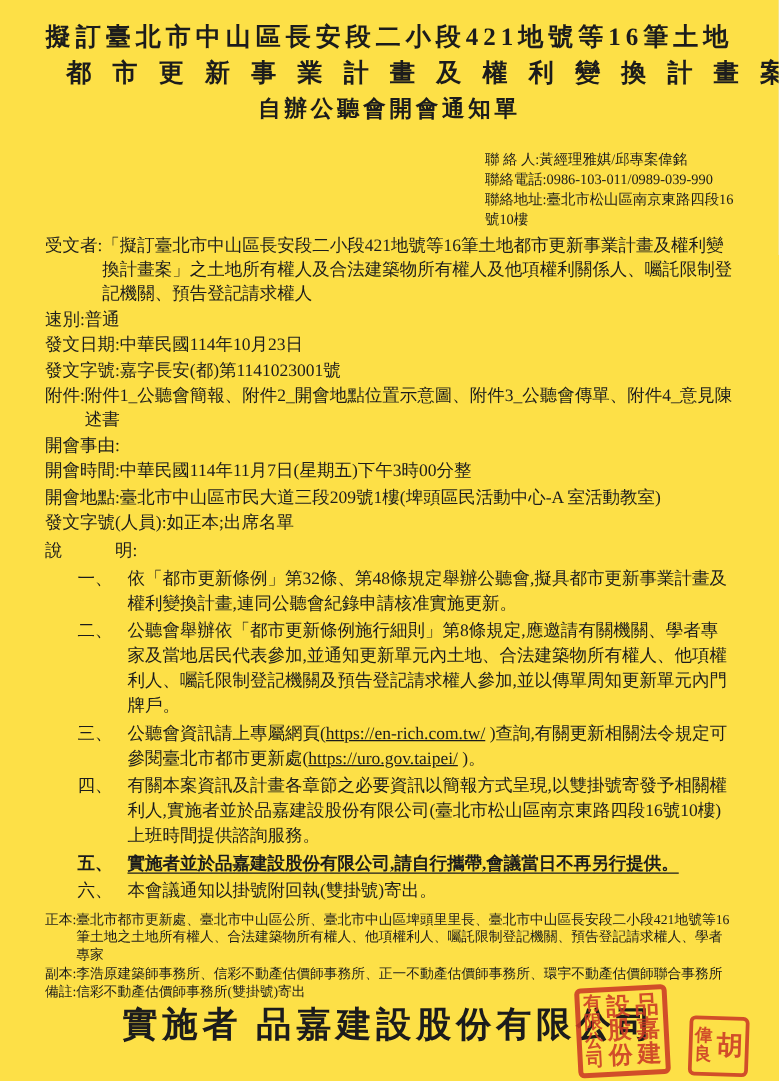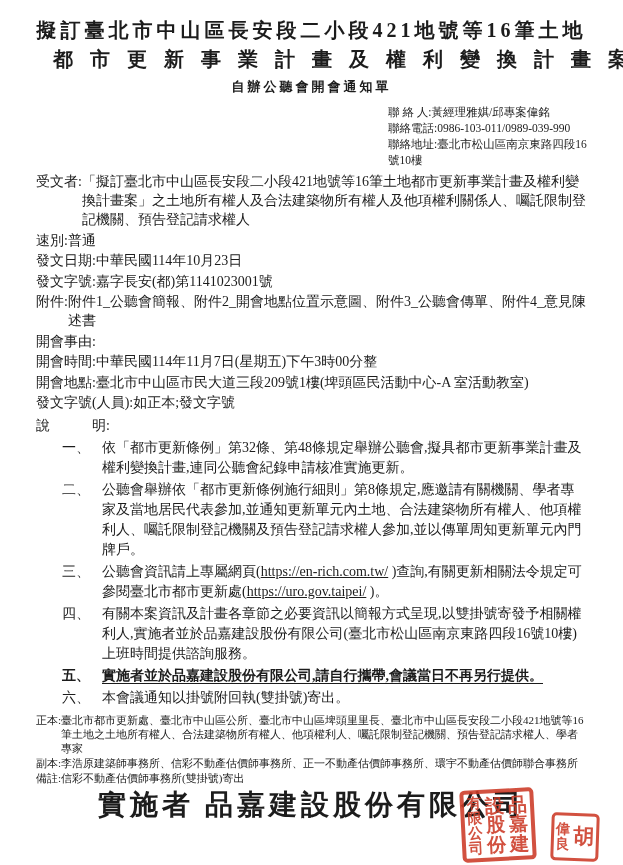--- a/index.html
+++ b/index.html
@@ -1,41 +1,41 @@
 <!DOCTYPE html>
 <html><head>
 <meta charset="utf-8">
 <style>
   html,body { margin:0; padding:0; background:#e8e8e8; }
   .page {
     position:relative;
     width:623px; height:865px;
     margin:0 auto;
-    background:#ffffff;
+    background:#fde047;
     color:#1c1c1c;
     font-family:"Liberation Serif", serif;
     box-sizing:border-box;
     padding:12px 36px 0 36px;
     overflow:hidden;
   }
   
   .t1 {
     font-size:20px; font-weight:bold; text-align:center;
     letter-spacing:4px; white-space:nowrap; line-height:28px; margin-top:4px;
   }
   .t2 {
     font-size:20px; font-weight:bold; text-align:center;
     letter-spacing:17px; text-indent:17px; white-space:nowrap; line-height:30px;
   }
   .t3 {
-    font-size:13px; font-weight:bold; text-align:center;
+    font-size:18px; font-weight:bold; text-align:center;
     letter-spacing:3px; line-height:26px;
   }
   
-  .contact { margin:4px 0 4px 352px; font-size:11.5px; line-height:16px; }
+  .contact { margin:20px 0 4px 352px; font-size:11.5px; line-height:16px; }
   .c-row span { display:inline; }
   
   .fields { margin-top:2px; }
   .field-row { display:flex; font-size:14px; line-height:19px; margin:1.5px 0; }
   .field-label { white-space:nowrap; }
   .field-value { flex:1; }
   
   .explain-head { font-size:14px; line-height:20px; margin:4px 0 2px 0; }
   .explain-gap { display:inline-block; width:42px; }
   .item-row { display:flex; font-size:14px; line-height:20px; margin:2px 0; }
@@ -117,21 +117,21 @@
     <div class="field-row">
       <span class="field-label">開會時間:</span>
       <span class="field-value">中華民國114年11月7日(星期五)下午3時00分整</span>
     </div>
     <div class="field-row">
       <span class="field-label">開會地點:</span>
       <span class="field-value">臺北市中山區市民大道三段209號1樓(埤頭區民活動中心-A 室活動教室)</span>
     </div>
     <div class="field-row">
       <span class="field-label">發文字號(人員):</span>
-      <span class="field-value">如正本;發文字號</span>
+      <span class="field-value">如正本;出席名單</span>
     </div>
   </div>
 
   <div class="explain-head">
     <span>說</span><span class="explain-gap"></span><span>明:</span>
   </div>
 
   <div class="items">
     <div class="item-row">
       <span class="item-num">一、</span>

